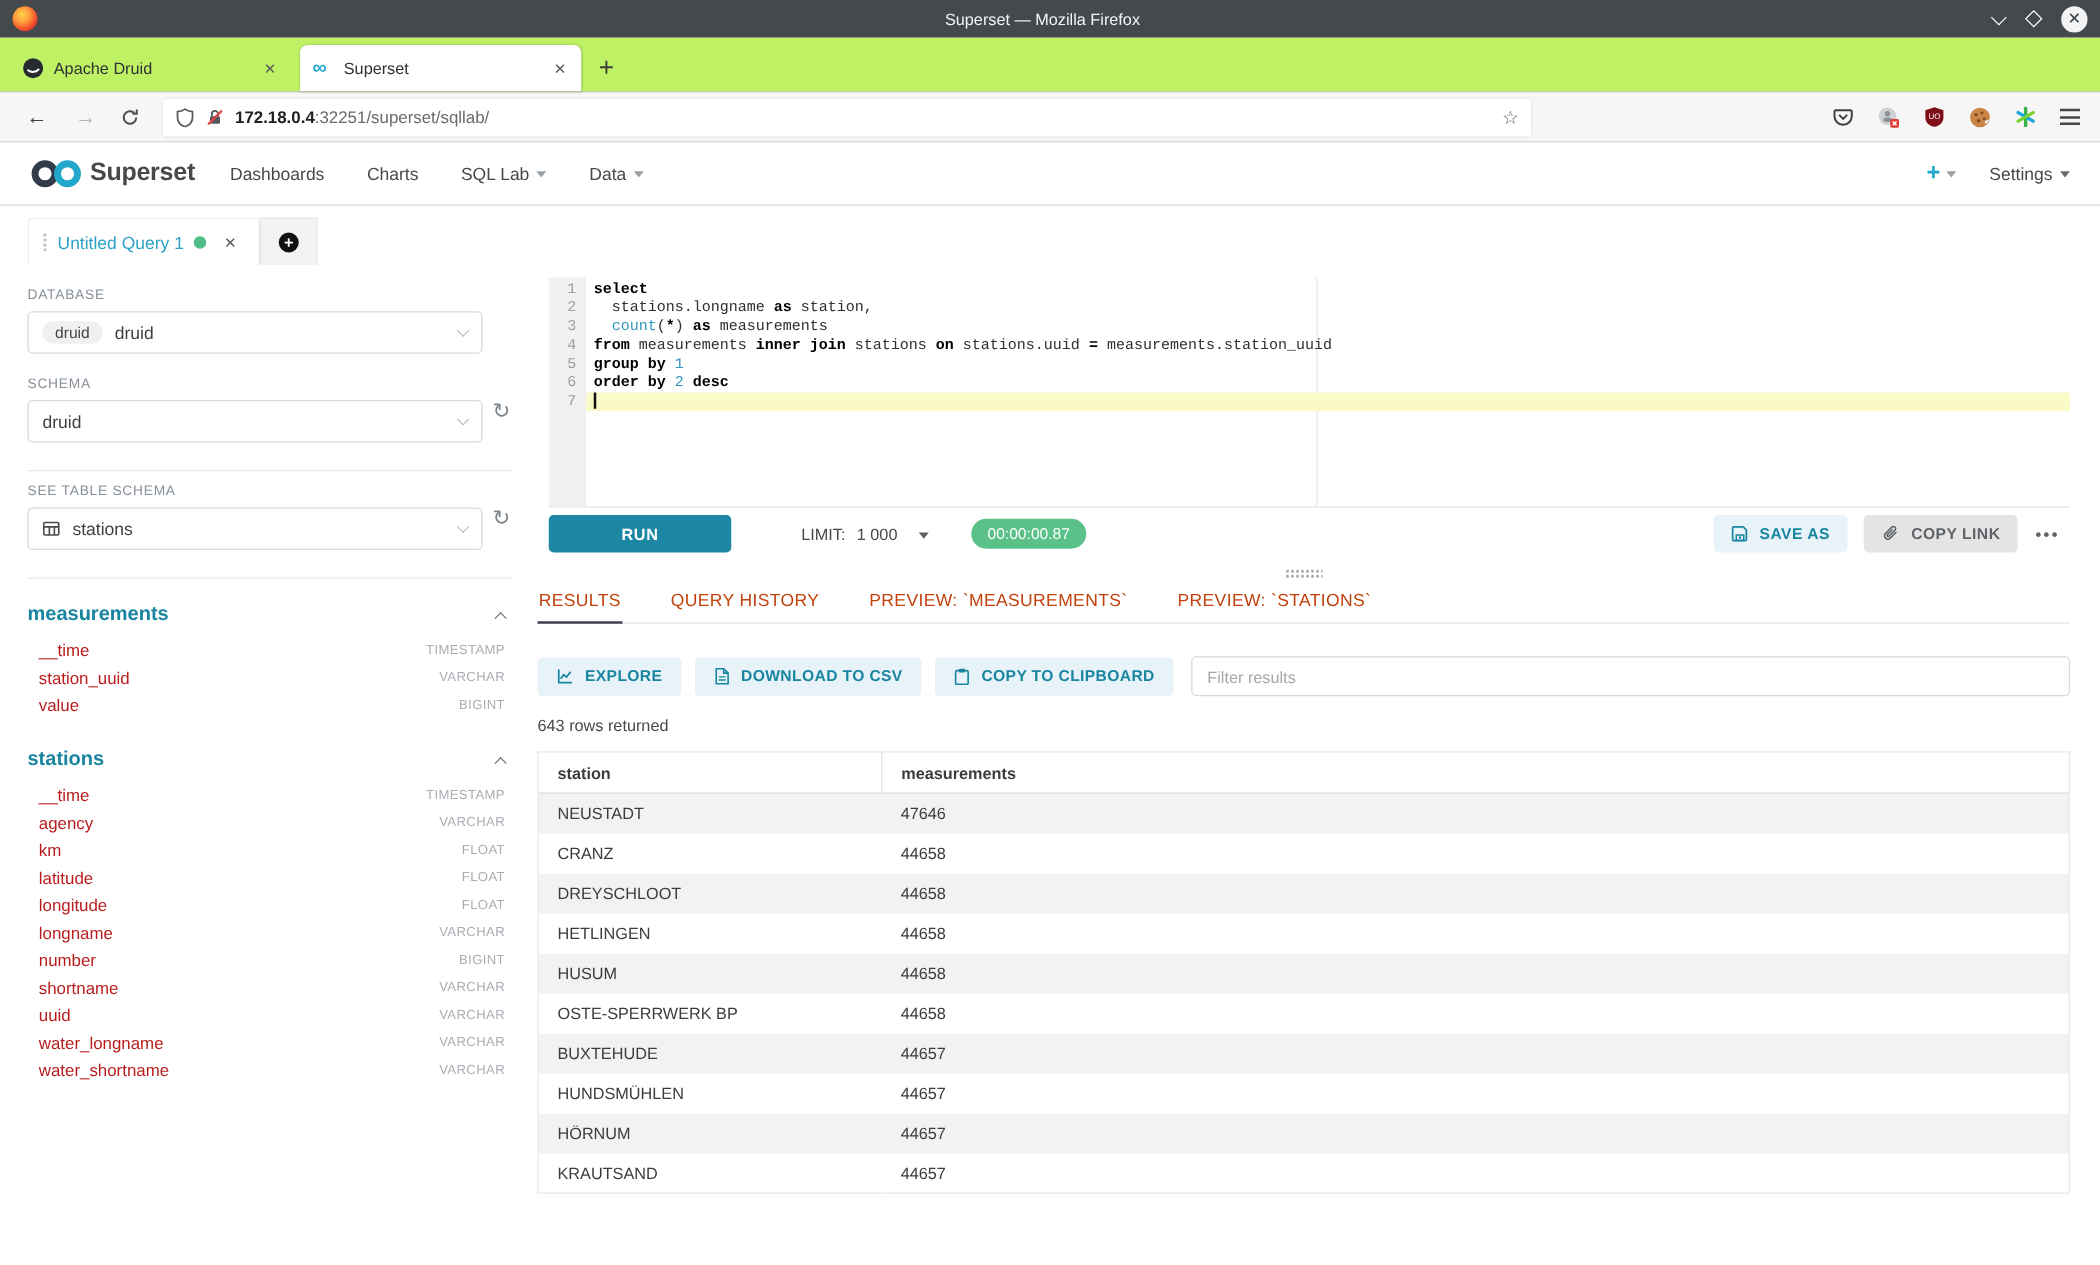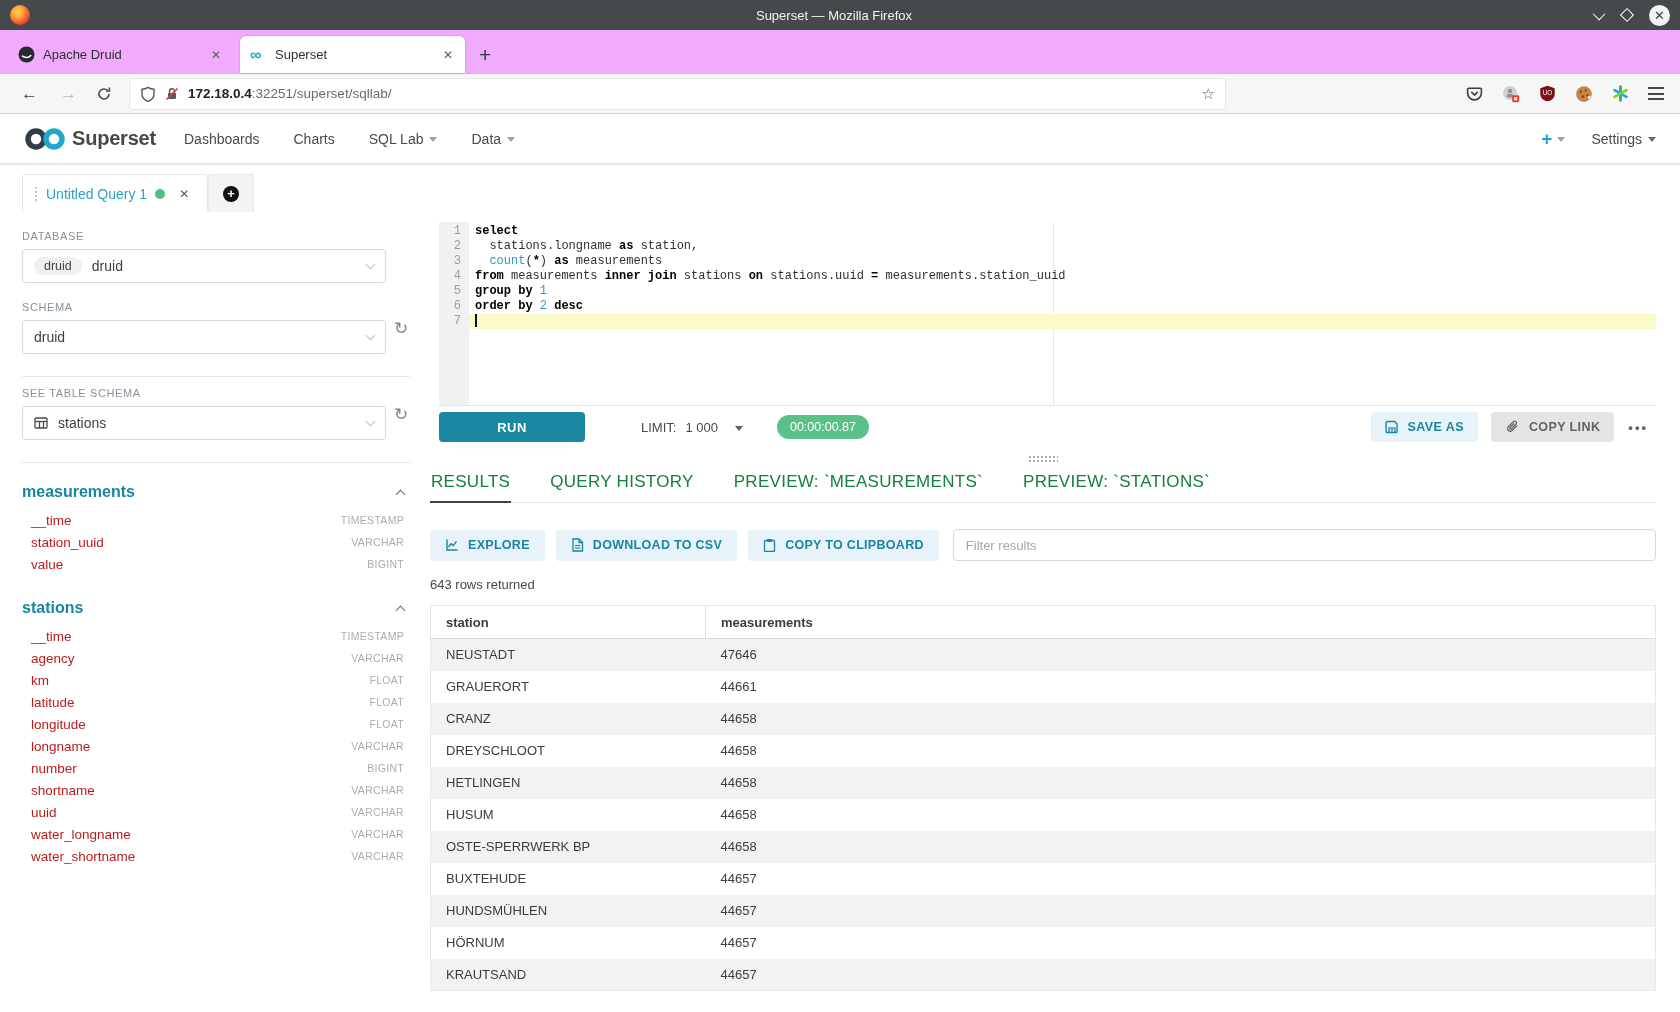--- a/index.html
+++ b/index.html
@@ -10,21 +10,21 @@
   
   .titlebar { height:30px; background:#45494c; display:flex; align-items:center; padding:0 10px; position:relative; }
   .ff-logo { width:20px; height:20px; border-radius:50%;
     background:radial-gradient(circle at 38% 35%, #ffd54a 0%, #ff9f3e 32%, #f65e2e 58%, #e2312e 78%, #a8152d 100%); }
   .win-title { position:absolute; left:0; right:12px; text-align:center; color:#f2f3f4; font-size:13px; }
   .win-controls { margin-left:auto; display:flex; align-items:center; gap:17px; z-index:2; }
   .wc-chevron { width:9px; height:9px; border-left:1.6px solid #fff; border-bottom:1.6px solid #fff; transform:rotate(-45deg) translateY(-2px); }
   .wc-diamond { width:10px; height:10px; border:1.6px solid #fff; transform:rotate(45deg); }
   .wc-close { width:21px; height:21px; border-radius:50%; background:#f2f3f4; color:#3c4043; font-size:13px; font-weight:bold; display:flex; align-items:center; justify-content:center; }
 
-  .tabstrip { height:44px; background:#f0abfc; border-bottom:1px solid #c2c3c7; display:flex; align-items:stretch; padding:6px 0 0 8px; }
+  .tabstrip { height:44px; background:#bef264; border-bottom:1px solid #c2c3c7; display:flex; align-items:stretch; padding:6px 0 0 8px; }
   .btab { width:225px; display:flex; align-items:center; gap:8px; padding:0 10px; font-size:13px; color:#2e3033; border-radius:6px 6px 0 0; }
   .btab + .btab { margin-left:7px; }
   .btab.active { background:#fff; box-shadow:0 0 2px rgba(0,0,0,.25); }
   .btab-label { flex:1; white-space:nowrap; overflow:hidden; }
   .btab-close { color:#5a5a5a; font-size:12px; padding:0 2px; }
   .druid-ic, .superset-ic { width:17px; height:17px; flex:0 0 auto; }
   .superset-ic { color:#20a7c9; font-weight:bold; font-size:16px; line-height:17px; }
   .newtab { align-self:center; font-size:21px; font-weight:300; color:#3a3a3a; padding:0 14px; }
 
   .urlrow { height:40px; background:#f6f6f7; border-bottom:1px solid #d0d0d4; display:flex; align-items:center; padding:0 12px; gap:4px; }
@@ -105,21 +105,21 @@
   .tb-spacer { flex:1; }
   .chipbtn { height:30px; border:none; border-radius:4px; display:flex; align-items:center; gap:9px; padding:0 14px; font-size:12.5px; font-weight:bold; letter-spacing:.4px; }
   .saveas { background:#e7f3f9; color:#1985a0; }
   .copylink { background:#e4e4e4; color:#5f6368; margin-left:13px; }
   .morebtn { margin-left:14px; color:#5f6368; font-size:13px; font-weight:bold; letter-spacing:2px; }
 
   .split-handle { height:10px; display:flex; align-items:center; justify-content:center; }
   .handle-dots { width:30px; height:8px; background-image:radial-gradient(circle,#a9a9a9 1px,transparent 1.3px); background-size:4px 4px; }
 
   .rtabs { display:flex; gap:38px; border-bottom:1px solid #e8e8e8; margin-top:2px; }
-  .rtab { font-size:17px; color:#15803d; letter-spacing:.3px; padding:6px 1px 9px;text-align:center; }
+  .rtab { font-size:14px; color:#c2410c; letter-spacing:.3px; padding:6px 1px 9px;text-align:center; }
   .rtab.active { border-bottom:2px solid #3f4350; margin-bottom:-1px; font-weight:normal; }
 
   .actions-row { display:flex; align-items:center; margin-top:26px; gap:11px; }
   .actbtn { height:31px; background:#e7f3f9; color:#1985a0; border:none; border-radius:4px; display:flex; align-items:center; gap:9px; padding:0 15px; font-size:12.5px; font-weight:bold; letter-spacing:.3px; }
   .filter-input { flex:1; margin-left:3px; height:32px; border:1px solid #d9d9d9; border-radius:4px; padding:0 12px; font-size:13px; color:#3f3f3f; font-family:inherit; }
   .filter-input::placeholder { color:#a6a6a6; }
 
   .rows-returned { margin-top:16px; font-size:13px; color:#484848; }
 
   table.results { margin-top:13px; width:100%; border-collapse:collapse; border:1px solid #e8e8e8; }
@@ -484,24 +484,20 @@
             <th>station</th>
             <th>measurements</th>
           </tr>
         </thead>
         <tbody>
             <tr>
               <td>NEUSTADT</td>
               <td>47646</td>
             </tr>
             <tr>
-              <td>GRAUERORT</td>
-              <td>44661</td>
-            </tr>
-            <tr>
               <td>CRANZ</td>
               <td>44658</td>
             </tr>
             <tr>
               <td>DREYSCHLOOT</td>
               <td>44658</td>
             </tr>
             <tr>
               <td>HETLINGEN</td>
               <td>44658</td>

